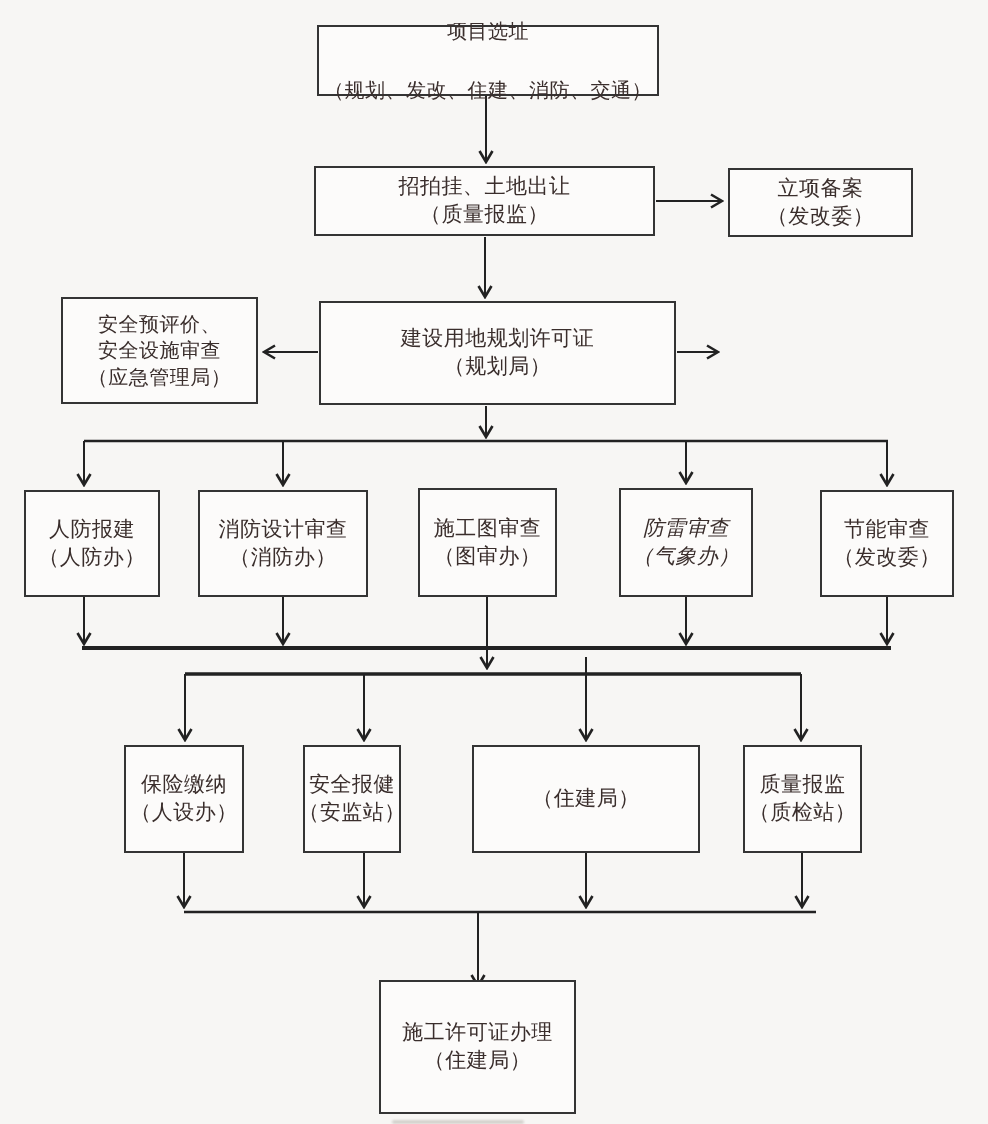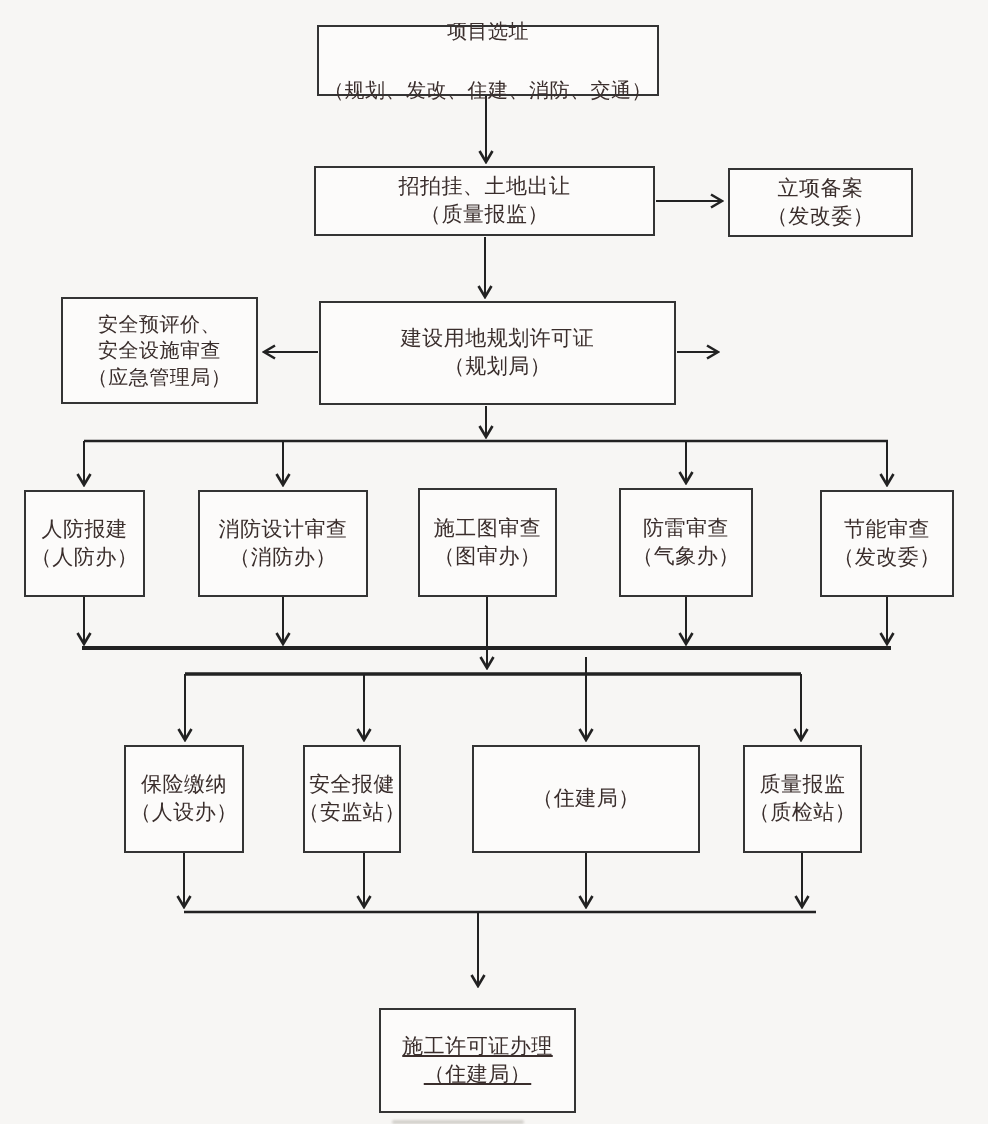--- a/index.html
+++ b/index.html
@@ -117,33 +117,33 @@
   <div class="node" style="left:61px;top:297px;width:197px;height:107px;font-size:20px;">
     <span>安全预评价、</span>
     <span>安全设施审查</span>
     <span>（应急管理局）</span>
   </div>
   <div class="node" style="left:319px;top:301px;width:357px;height:104px;">
     <span>建设用地规划许可证</span>
     <span>（规划局）</span>
   </div>
 
-  <div class="node" style="left:24px;top:490px;width:121px;height:107px;">
+  <div class="node" style="left:24px;top:490px;width:136px;height:107px;">
     <span>人防报建</span>
     <span>（人防办）</span>
   </div>
   <div class="node" style="left:198px;top:490px;width:170px;height:107px;">
     <span>消防设计审查</span>
     <span>（消防办）</span>
   </div>
   <div class="node" style="left:418px;top:488px;width:139px;height:109px;">
     <span>施工图审查</span>
     <span>（图审办）</span>
   </div>
-  <div class="node" style="left:619px;top:488px;width:134px;height:109px;">
+  <div class="node" style="left:619px;top:488px;width:134px;height:109px;font-style:italic;">
     <span>防雷审查</span>
     <span>（气象办）</span>
   </div>
   <div class="node" style="left:820px;top:490px;width:134px;height:107px;">
     <span>节能审查</span>
     <span>（发改委）</span>
   </div>
 
   <div class="node" style="left:124px;top:745px;width:120px;height:108px;">
     <span>保险缴纳</span>
@@ -154,19 +154,19 @@
     <span>（安监站）</span>
   </div>
   <div class="node" style="left:472px;top:745px;width:228px;height:108px;">
     <span>（住建局）</span>
   </div>
   <div class="node" style="left:743px;top:745px;width:119px;height:108px;">
     <span>质量报监</span>
     <span>（质检站）</span>
   </div>
 
-  <div class="node" style="left:379px;top:1008px;width:197px;height:105px;text-decoration:underline;">
+  <div class="node" style="left:379px;top:980px;width:197px;height:134px;">
     <span>施工许可证办理</span>
     <span>（住建局）</span>
   </div>
 
   <div class="watermark-crop"></div>
 </div>
 
 </body></html>

